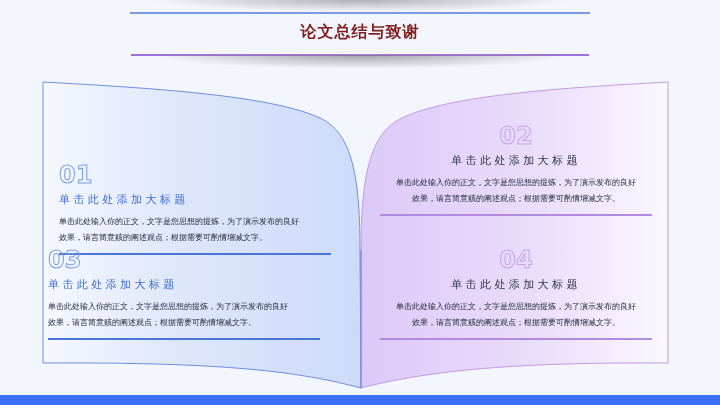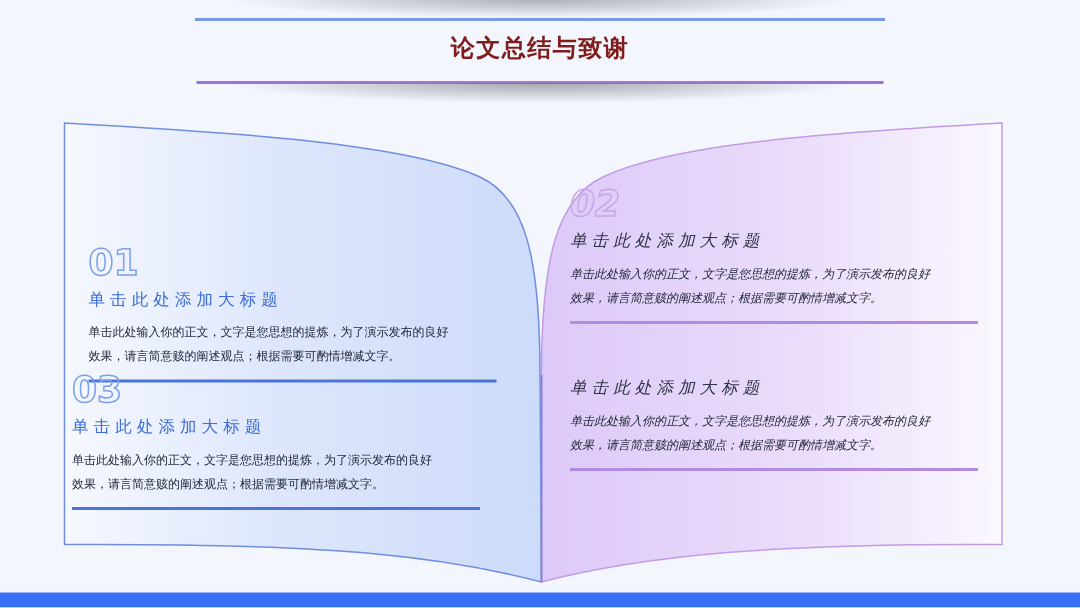--- a/index.html
+++ b/index.html
@@ -50,21 +50,21 @@
     .block.right .heading { color: #303446; }
     .block .body {
       font-size: 8px; line-height: 16px; color: #1e2233;
       margin-top: 5px; white-space: nowrap;
     }
     .block .rule {
       height: 2px; margin-top: 7px; background: #4a74d6;
     }
     .block.right .rule { height: 1.5px; background: #b28ae0; }
     .block.left { text-align: left; }
-    .block.right { text-align: left; font-style: italic; }
+    .block.right { text-align: center; }
     .bottom-bar {
       position: absolute; left: 0; bottom: 0; width: 720px; height: 10px;
       background: #3a70f5;
     }
   </style>
 </head>
 <body>
 
 <div class="header">
   <div class="header-shadow-top"></div>
@@ -116,20 +116,21 @@
   <div class="num">03</div>
   <div class="heading">单击此处添加大标题</div>
   <div class="body">
     <div>单击此处输入你的正文，文字是您思想的提炼，为了演示发布的良好</div>
     <div>效果，请言简意赅的阐述观点；根据需要可酌情增减文字。</div>
   </div>
   <div class="rule"></div>
 </div>
 
 <div class="block right" style="left:380px; top:247px; width:272px;">
+  <div class="num">04</div>
   <div class="heading">单击此处添加大标题</div>
   <div class="body">
     <div>单击此处输入你的正文，文字是您思想的提炼，为了演示发布的良好</div>
     <div>效果，请言简意赅的阐述观点；根据需要可酌情增减文字。</div>
   </div>
   <div class="rule"></div>
 </div>
 
 <div class="bottom-bar"></div>
 

